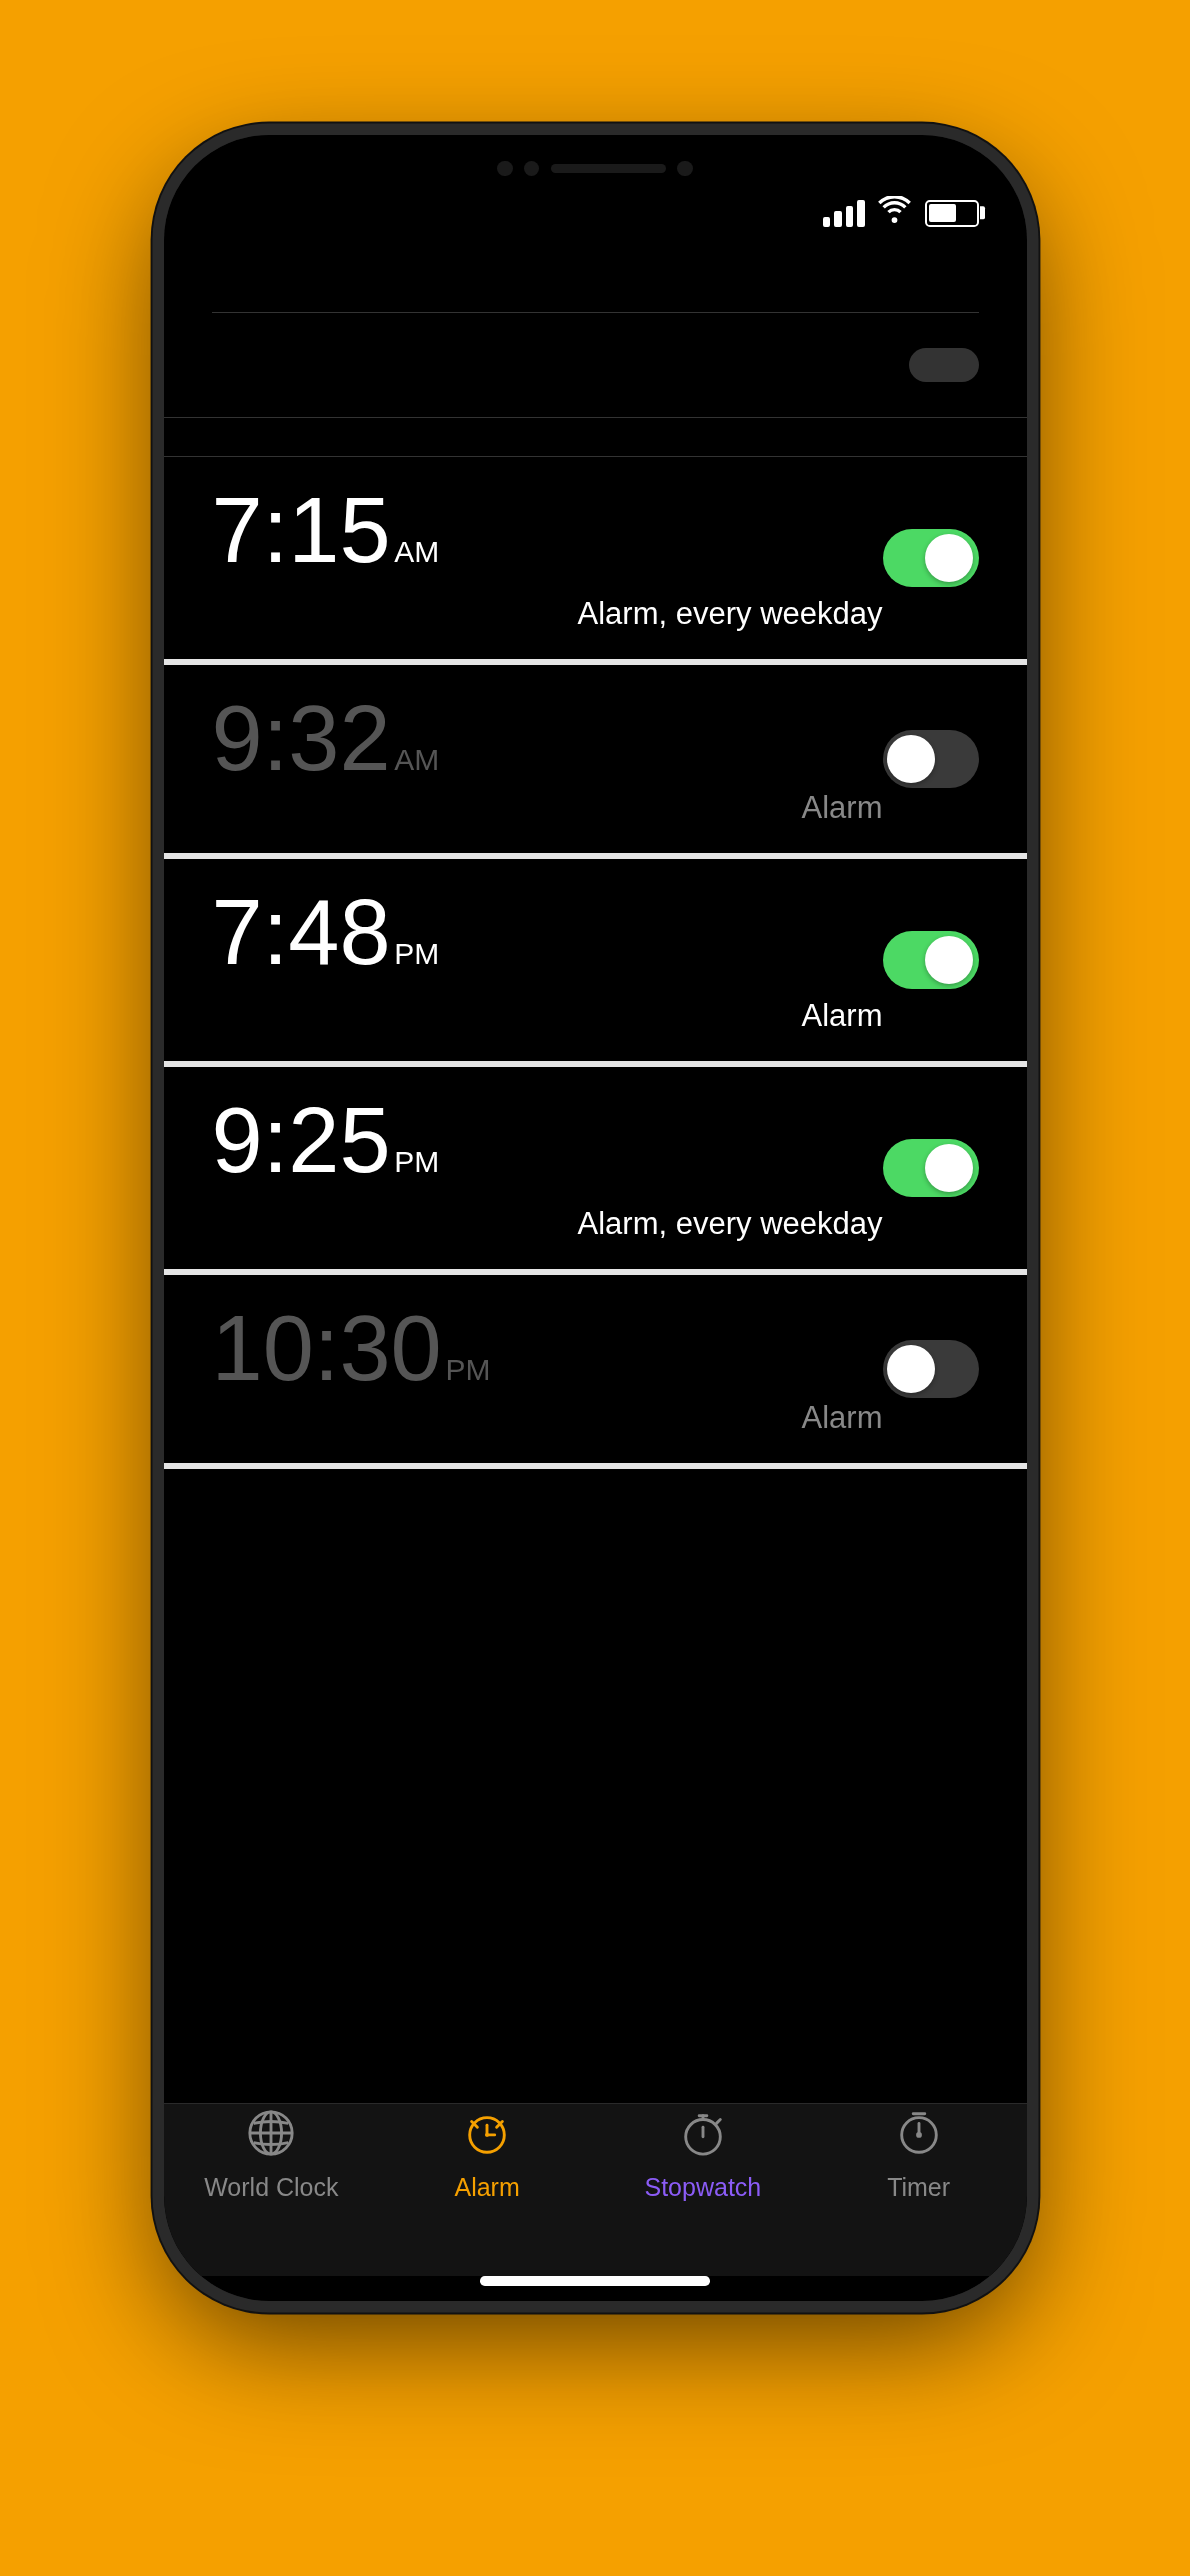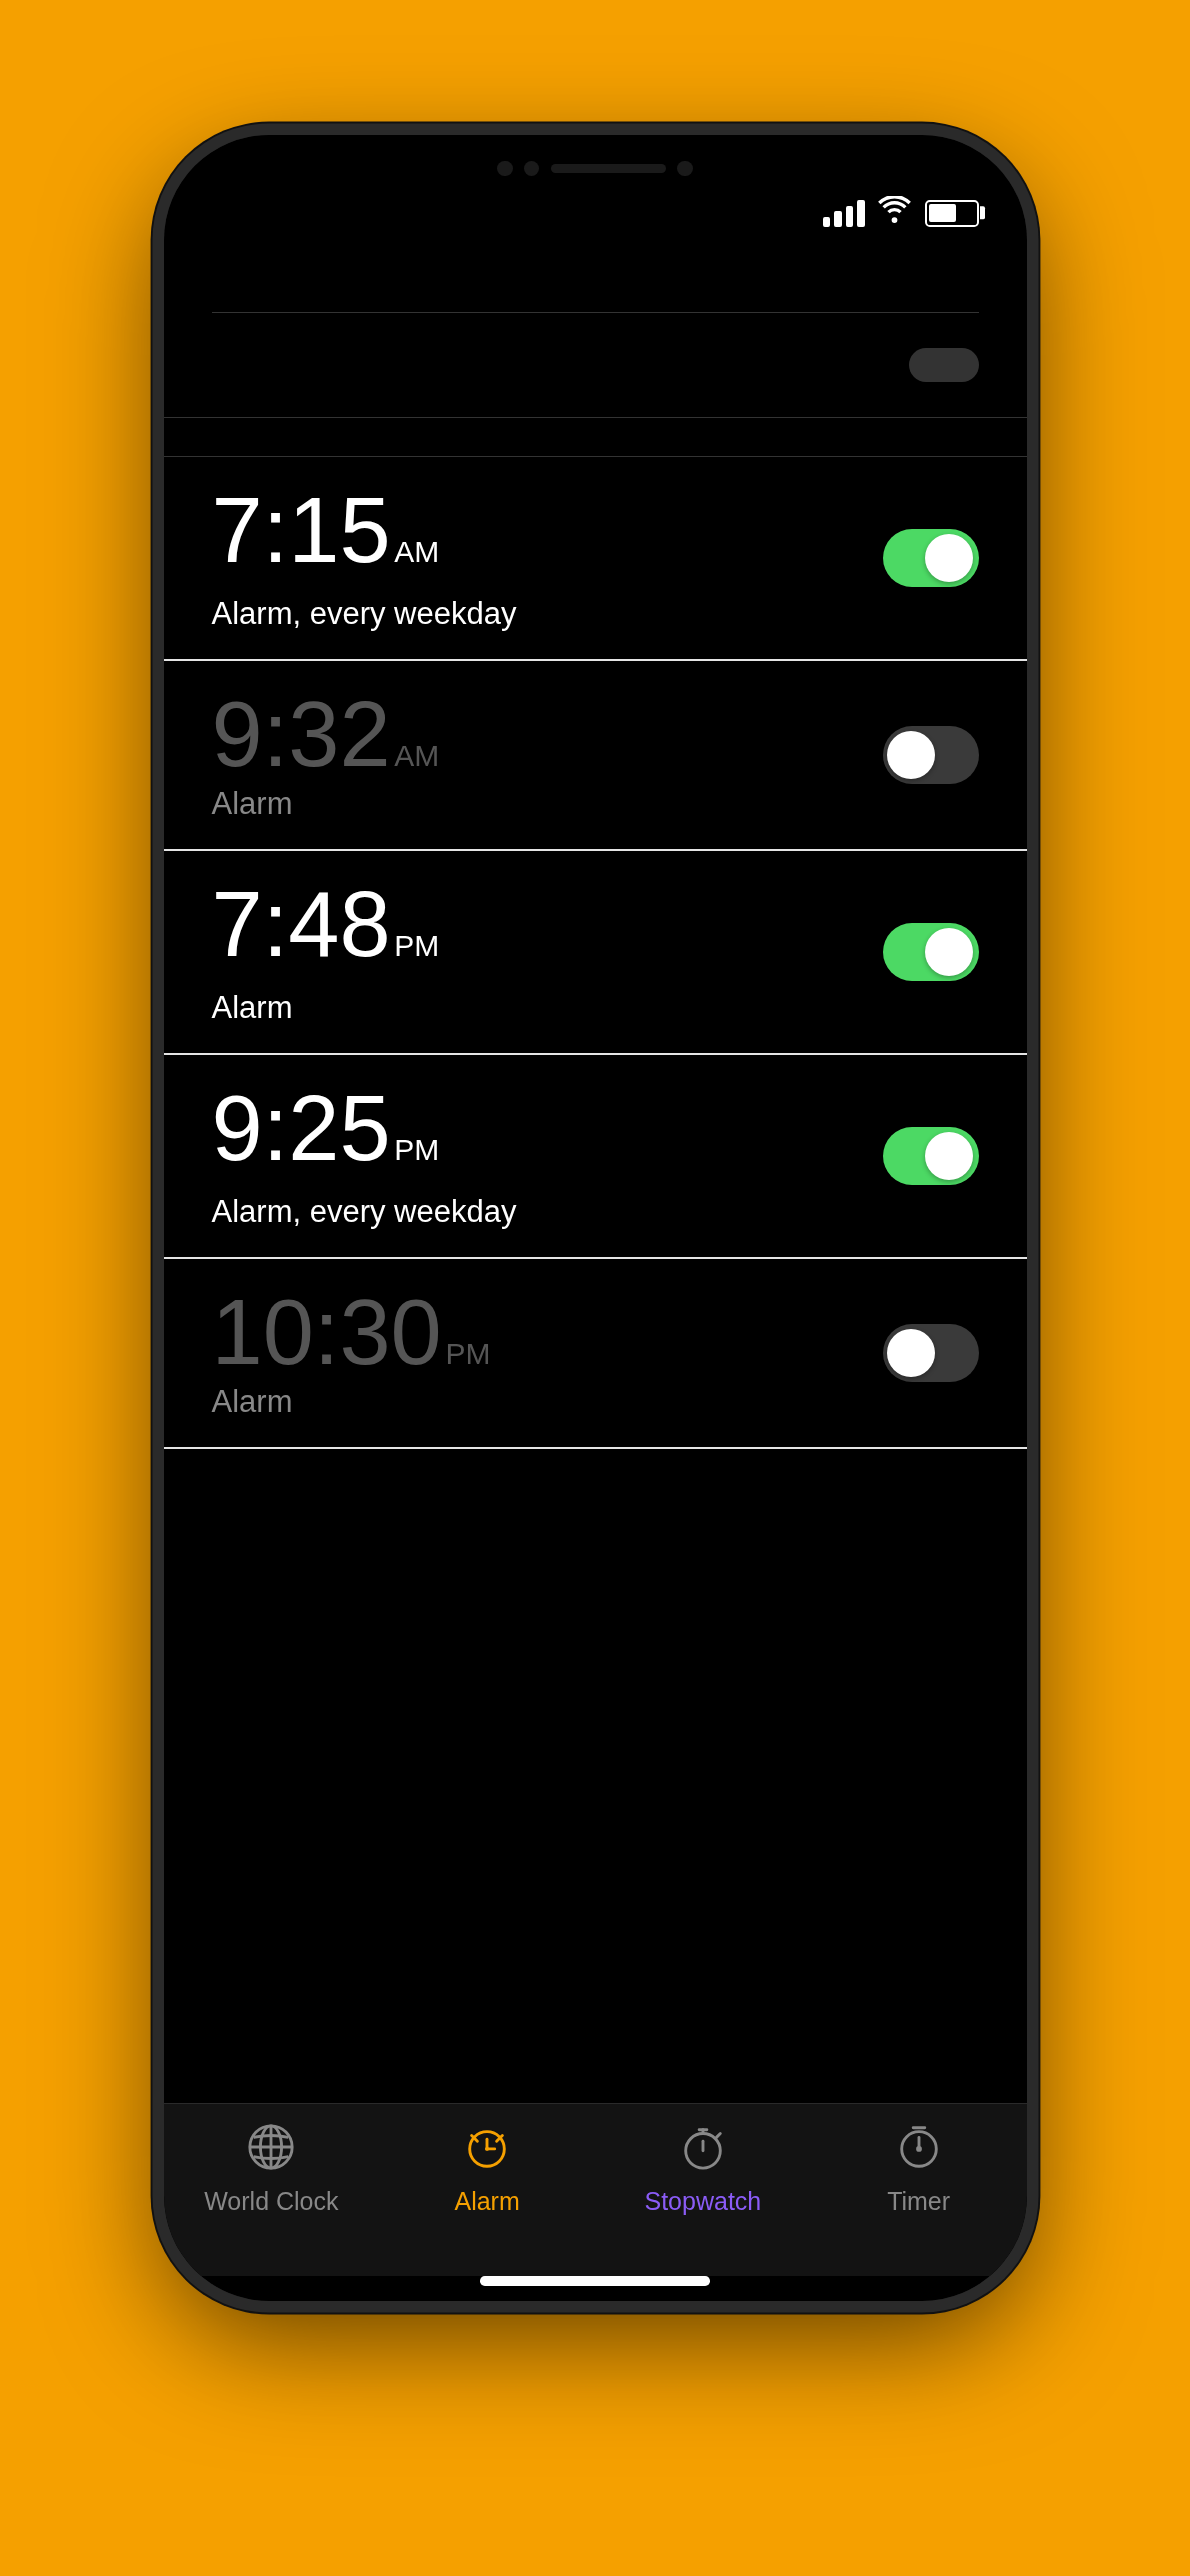--- a/index.html
+++ b/index.html
@@ -283,21 +283,22 @@
     .alarm-list {
       flex: 1;
       overflow: hidden;
     }
 
     .alarm-item {
       display: flex;
       justify-content: space-between;
       align-items: center;
       padding: 27px 48px;
-      border-bottom: 2px solid #e5e5e5;
+      border-bottom: 6px solid #e5e5e5;
+      text-align: right;
     }
 
     .alarm-info {
       flex: 1;
     }
 
     .alarm-time {
       display: flex;
       align-items: baseline;
       gap: 3.8px;
@@ -372,21 +373,21 @@
       left: 4.8px;
     }
 
     
     .tab-bar {
       height: 173px;
       background: rgba(20, 20, 20, 0.95);
       border-top: 1px solid #2a2a2a;
       display: flex;
       align-items: flex-start;
-      padding-top: 18px;
+      padding-top: 4px;
       flex-shrink: 0;
     }
 
     .tab-item {
       flex: 1;
       display: flex;
       flex-direction: column;
       align-items: center;
       gap: 7.7px;
       cursor: pointer;

